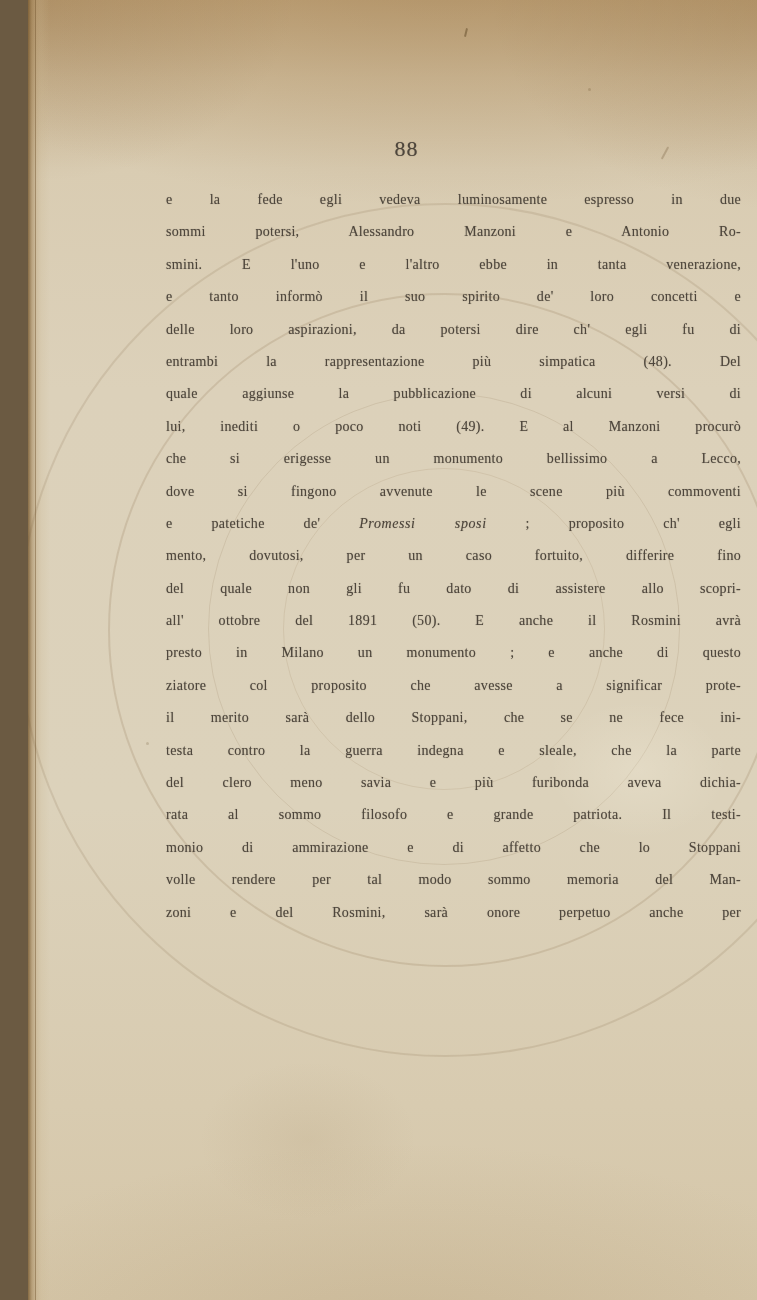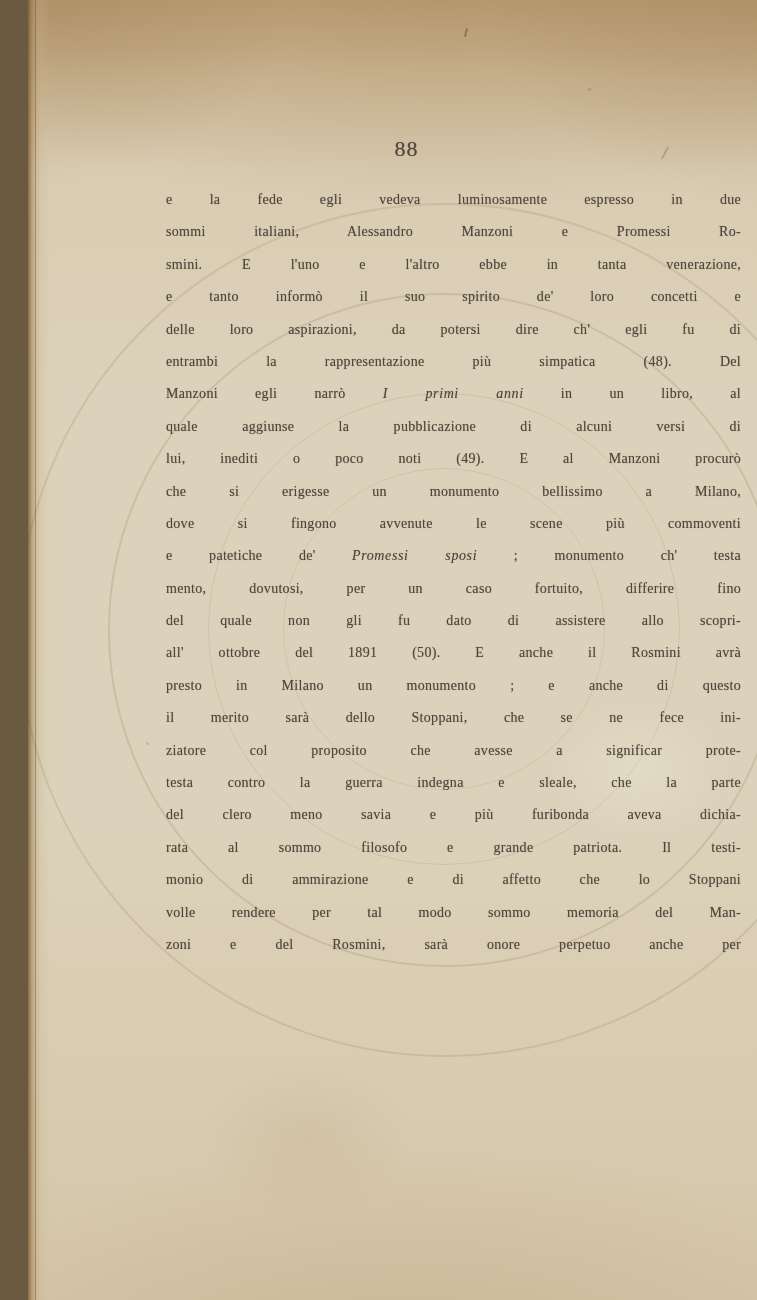--- a/index.html
+++ b/index.html
@@ -121,37 +121,36 @@
   <div class="blotch blotch-b"></div>
   <div class="speck speck-1"></div>
   <div class="speck speck-2"></div>
   <div class="speck speck-3"></div>
   <div class="speck speck-4"></div>
 
   <div class="page-number">88</div>
 
   <div class="text-block">
       <div class="line"><span>e la fede egli vedeva luminosamente espresso in due</span></div>
-      <div class="line"><span>sommi italiani, Alessandro Manzoni e Promessi Ro-</span></div>
+      <div class="line"><span>sommi potersi, Alessandro Manzoni e Antonio Ro-</span></div>
       <div class="line"><span>smini. E l'uno e l'altro ebbe in tanta venerazione,</span></div>
       <div class="line"><span>e tanto informò il suo spirito de' loro concetti e</span></div>
       <div class="line"><span>delle loro aspirazioni, da potersi dire ch' egli fu di</span></div>
       <div class="line"><span>entrambi la rappresentazione più simpatica (48). Del</span></div>
-      <div class="line"><span>Manzoni egli narrò </span><i>I primi anni</i><span> in un libro, al</span></div>
       <div class="line"><span>quale aggiunse la pubblicazione di alcuni versi di</span></div>
       <div class="line"><span>lui, inediti o poco noti (49). E al Manzoni procurò</span></div>
-      <div class="line"><span>che si erigesse un monumento bellissimo a Milano,</span></div>
+      <div class="line"><span>che si erigesse un monumento bellissimo a Lecco,</span></div>
       <div class="line"><span>dove si fingono avvenute le scene più commoventi</span></div>
-      <div class="line"><span>e patetiche de' </span><i>Promessi sposi</i><span> ; monumento ch' testa</span></div>
+      <div class="line"><span>e patetiche de' </span><i>Promessi sposi</i><span> ; proposito ch' egli</span></div>
       <div class="line"><span>mento, dovutosi, per un caso fortuito, differire fino</span></div>
       <div class="line"><span>del quale non gli fu dato di assistere allo scopri-</span></div>
       <div class="line"><span>all' ottobre del 1891 (50). E anche il Rosmini avrà</span></div>
       <div class="line"><span>presto in Milano un monumento ; e anche di questo</span></div>
+      <div class="line"><span>ziatore col proposito che avesse a significar prote-</span></div>
       <div class="line"><span>il merito sarà dello Stoppani, che se ne fece ini-</span></div>
-      <div class="line"><span>ziatore col proposito che avesse a significar prote-</span></div>
       <div class="line"><span>testa contro la guerra indegna e sleale, che la parte</span></div>
       <div class="line"><span>del clero meno savia e più furibonda aveva dichia-</span></div>
       <div class="line"><span>rata al sommo filosofo e grande patriota. Il testi-</span></div>
       <div class="line"><span>monio di ammirazione e di affetto che lo Stoppani</span></div>
       <div class="line"><span>volle rendere per tal modo sommo memoria del Man-</span></div>
       <div class="line"><span>zoni e del Rosmini, sarà onore perpetuo anche per</span></div>
     </div>
 
 </div>
 

